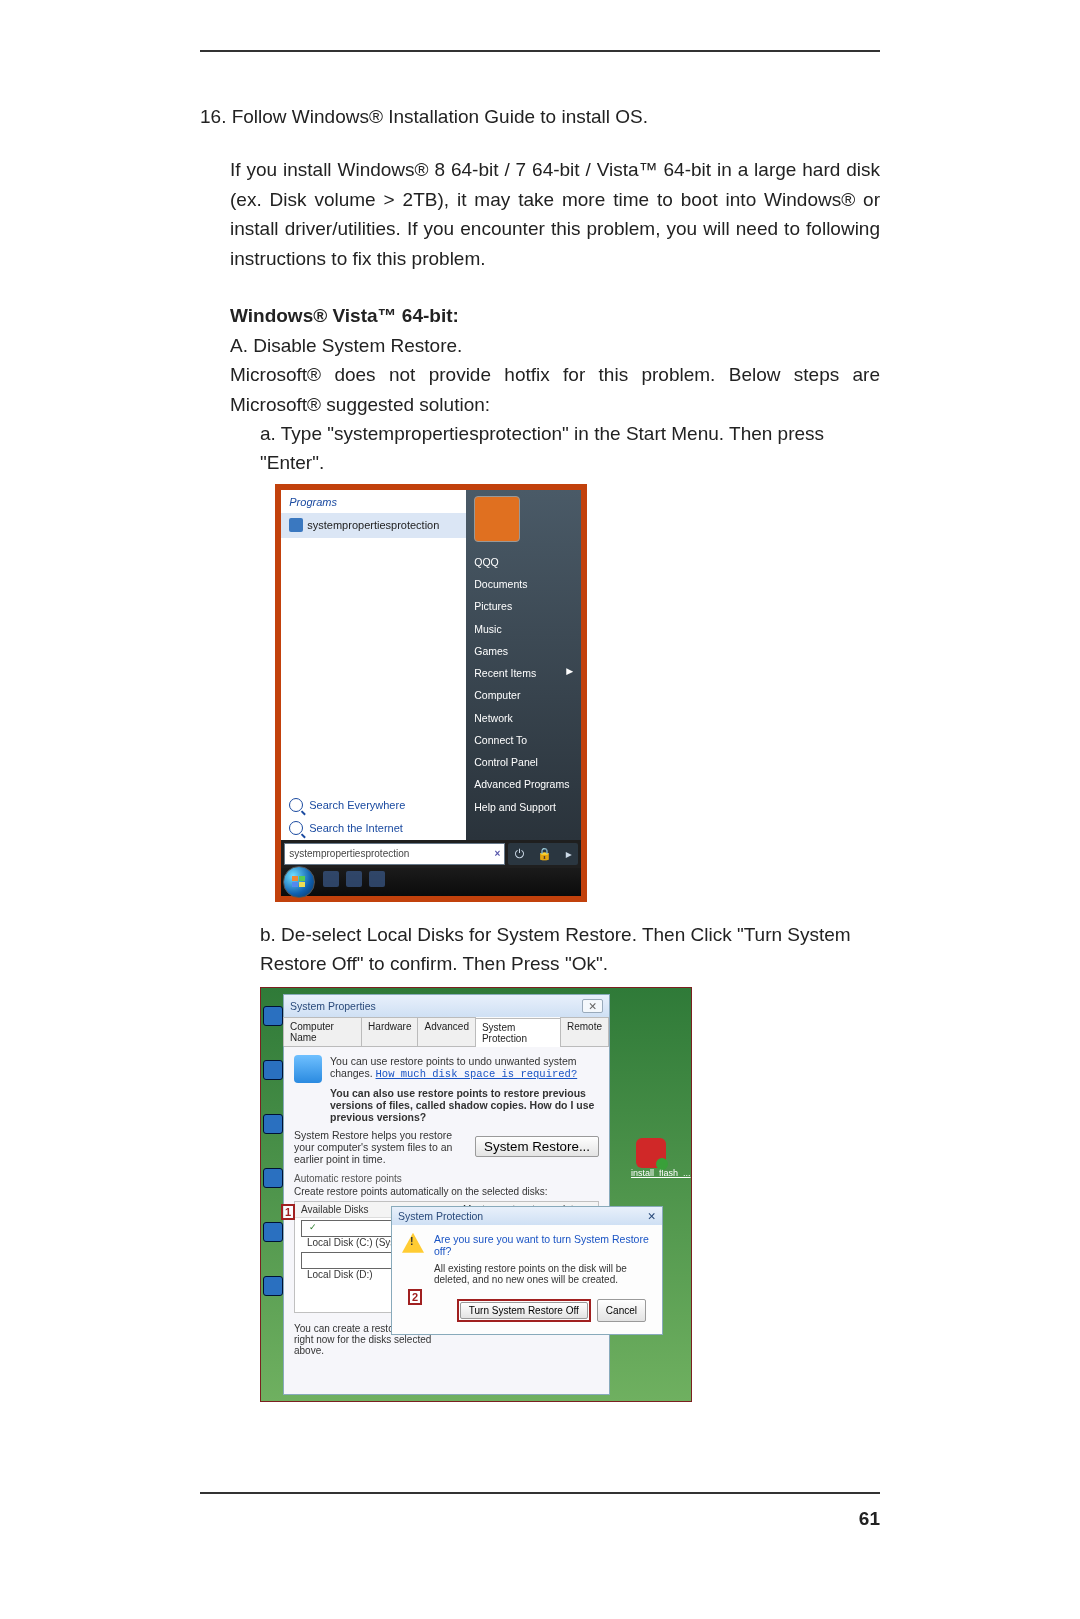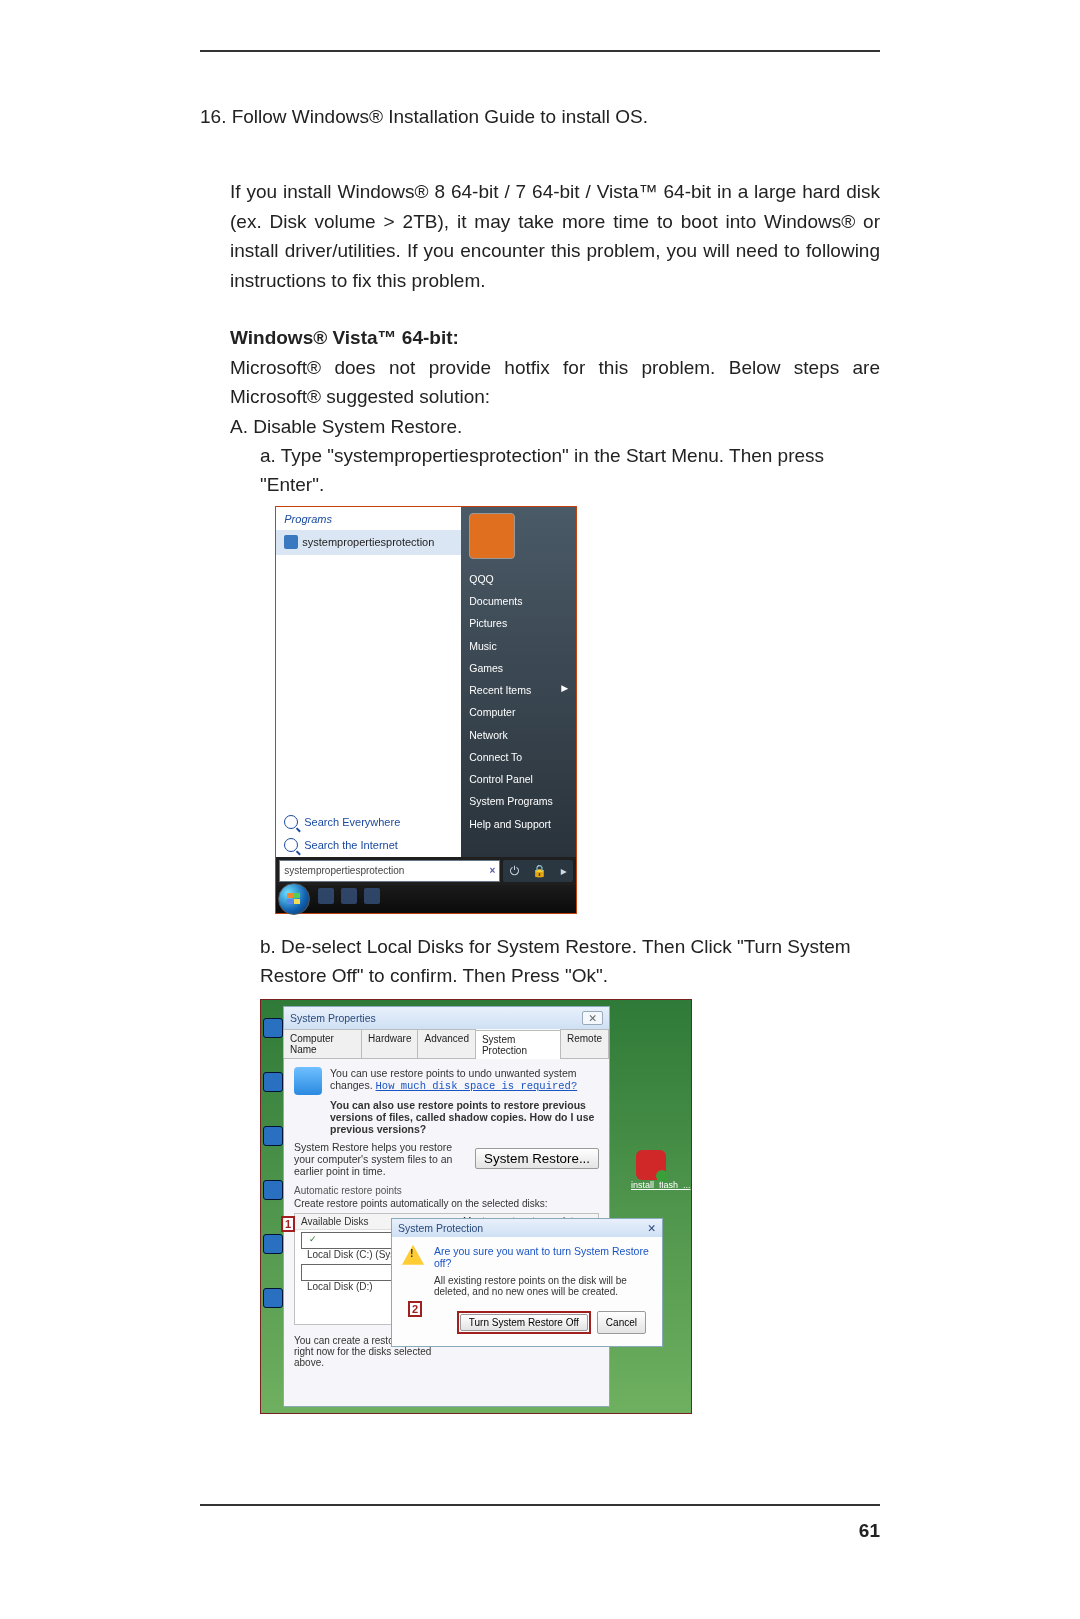--- a/index.html
+++ b/index.html
@@ -18,21 +18,21 @@
     border-top:2px solid #333;
     margin-bottom:50px;
   }
   .bottom-rule{
     border-top:2px solid #333;
     margin-top:90px;
   }
   .step{
     font-size:19px;
     line-height:1.55;
-    margin-bottom:46px;
+    margin-bottom:24px;
   }
   .ind{
     margin-left:30px;
     font-size:19px;
     line-height:1.55;
     text-align:justify;
   }
   .subhead{
     font-weight:bold;
     margin-top:28px;
@@ -54,21 +54,21 @@
     text-align:right;
     font-weight:bold;
     font-size:19px;
     margin-top:14px;
   }
 
   
   .startmenu{
     display:inline-block;
     vertical-align:top;
-    border:1px solid #c2410c;
+    border:6px solid #c2410c;
     font-family:"Segoe UI",Tahoma,sans-serif;
     font-size:11px;
     background:#000;
     width:300px;
     margin-top:6px;
   }
   .sm-row{display:flex;}
   .sm-left{
     width:185px;
     background:#fff;
@@ -274,22 +274,22 @@
 <body>
 
 <div class="page">
   <div class="rule"></div>
 
   <div class="step">16. Follow Windows® Installation Guide to install OS.</div>
 
   <div class="ind">If you install Windows® 8 64-bit / 7 64-bit / Vista™ 64-bit in a large hard disk (ex. Disk volume &gt; 2TB), it may take more time to boot into Windows® or install driver/utilities. If you encounter this problem, you will need to following instructions to fix this problem.</div>
 
   <div class="ind subhead">Windows® Vista™ 64-bit:</div>
+  <div class="ind">A. Disable System Restore.</div>
   <div class="ind">Microsoft® does not provide hotfix for this problem. Below steps are Microsoft® suggested solution:</div>
-  <div class="ind">A. Disable System Restore.</div>
 
   <div class="nest">a. Type "systempropertiesprotection" in the Start Menu. Then press "Enter".</div>
 
   <div class="nest fig-wrap">
     <span class="caption" style="font-size:19px;line-height:1.55;white-space:nowrap;">&nbsp;</span>
 
     <div class="startmenu">
       <div class="sm-row">
         <div class="sm-left">
           <div class="sm-programs">Programs</div>
@@ -315,21 +315,21 @@
           <div>Music</div>
           <div>Games</div>
           <div class="arrow">
             <span>Recent Items</span>
             <span>▶</span>
           </div>
           <div>Computer</div>
           <div>Network</div>
           <div>Connect To</div>
           <div>Control Panel</div>
-          <div>System Programs</div>
+          <div>Advanced Programs</div>
           <div>Help and Support</div>
         </div>
       </div>
       <div class="sm-bottom">
         <div class="sm-search">
           <span>systempropertiesprotection</span>
           <span class="x">×</span>
         </div>
         <div class="sm-power">
           <span>⏻</span>

